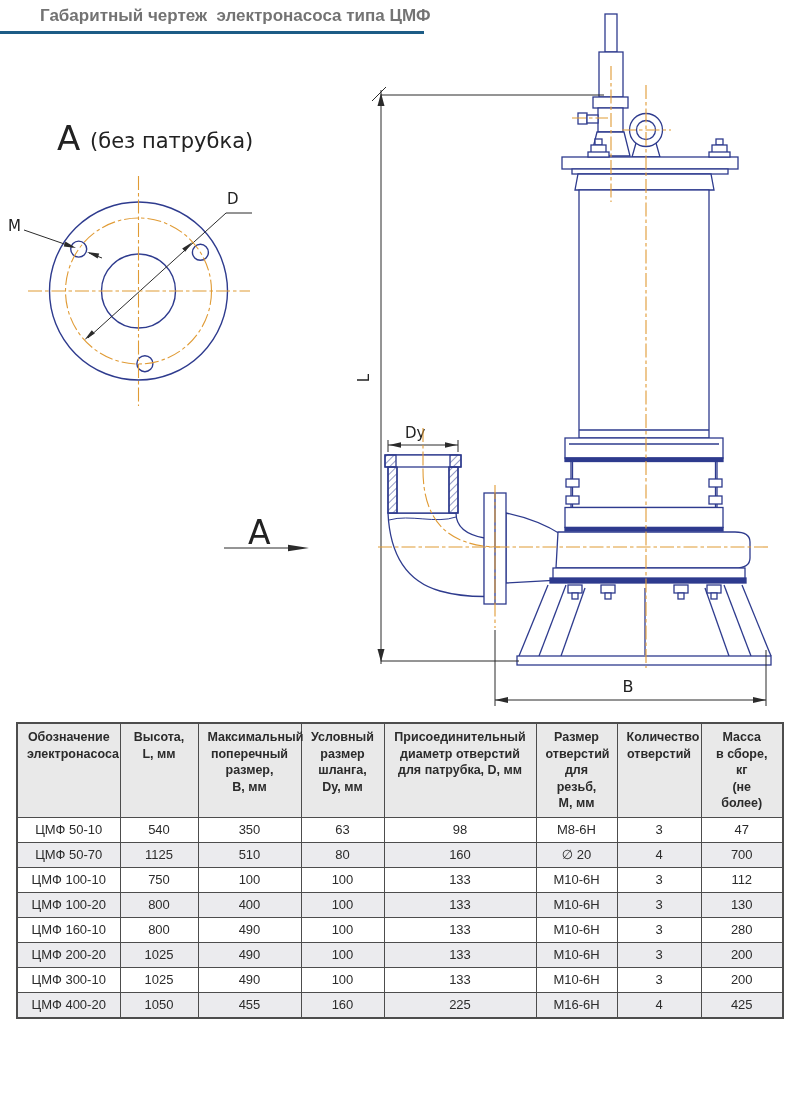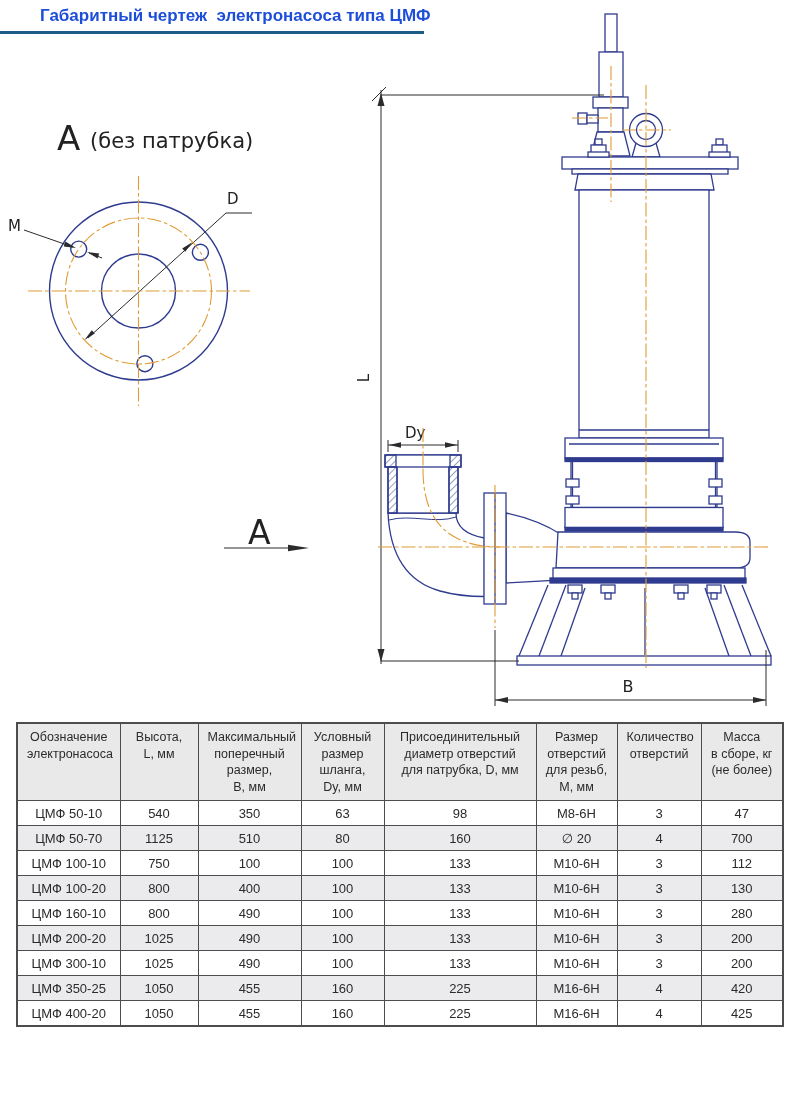--- a/index.html
+++ b/index.html
@@ -3,33 +3,33 @@
 <meta charset="utf-8">
 <style>
   html,body { margin:0; padding:0; }
   body {
     width:800px; height:1100px; position:relative; background:#ffffff;
     font-family:"Liberation Sans", sans-serif; overflow:hidden;
   }
   .page-title {
     position:absolute; left:0; top:4px; width:424px;
     padding:2px 0 5px 40px; box-sizing:border-box;
-    font-size:17px; font-weight:bold; color:#1d4ed8;
+    font-size:17px; font-weight:bold; color:#737373;
     border-bottom:3px solid #1c5c86; white-space:pre;
   }
   .drawing-svg { position:absolute; left:0; top:0; }
   table.spec {
     position:absolute; left:16px; top:722px; width:767px;
     border-collapse:collapse; table-layout:fixed;
     font-family:"Liberation Sans", sans-serif; color:#2b2b2b;
     border:2px solid #4d4d4d;
   }
   table.spec th {
     border:1px solid #4d4d4d; background:#e9e9e9;
-    font-weight:normal; font-size:12.5px; line-height:1.32;
+    font-weight:bold; font-size:12.5px; line-height:1.32;
     vertical-align:top; text-align:center; padding:5px 9px;
     white-space:pre-line;
   }
   table.spec td {
     border:1px solid #4d4d4d; text-align:center; font-size:13px;
     height:24px; padding:0 2px;
   }
   table.spec tbody tr:nth-child(even) { background:#ebebee; }
   text { font-family:"DejaVu Sans", sans-serif; fill:#222; }
 </style>
@@ -301,30 +301,20 @@
         <td>ЦМФ 300-10</td>
         <td>1025</td>
         <td>490</td>
         <td>100</td>
         <td>133</td>
         <td>М10-6Н</td>
         <td>3</td>
         <td>200</td>
       </tr>
       <tr>
-        <td>ЦМФ 350-25</td>
-        <td>1050</td>
-        <td>455</td>
-        <td>160</td>
-        <td>225</td>
-        <td>М16-6Н</td>
-        <td>4</td>
-        <td>420</td>
-      </tr>
-      <tr>
         <td>ЦМФ 400-20</td>
         <td>1050</td>
         <td>455</td>
         <td>160</td>
         <td>225</td>
         <td>М16-6Н</td>
         <td>4</td>
         <td>425</td>
       </tr>
     </tbody>

